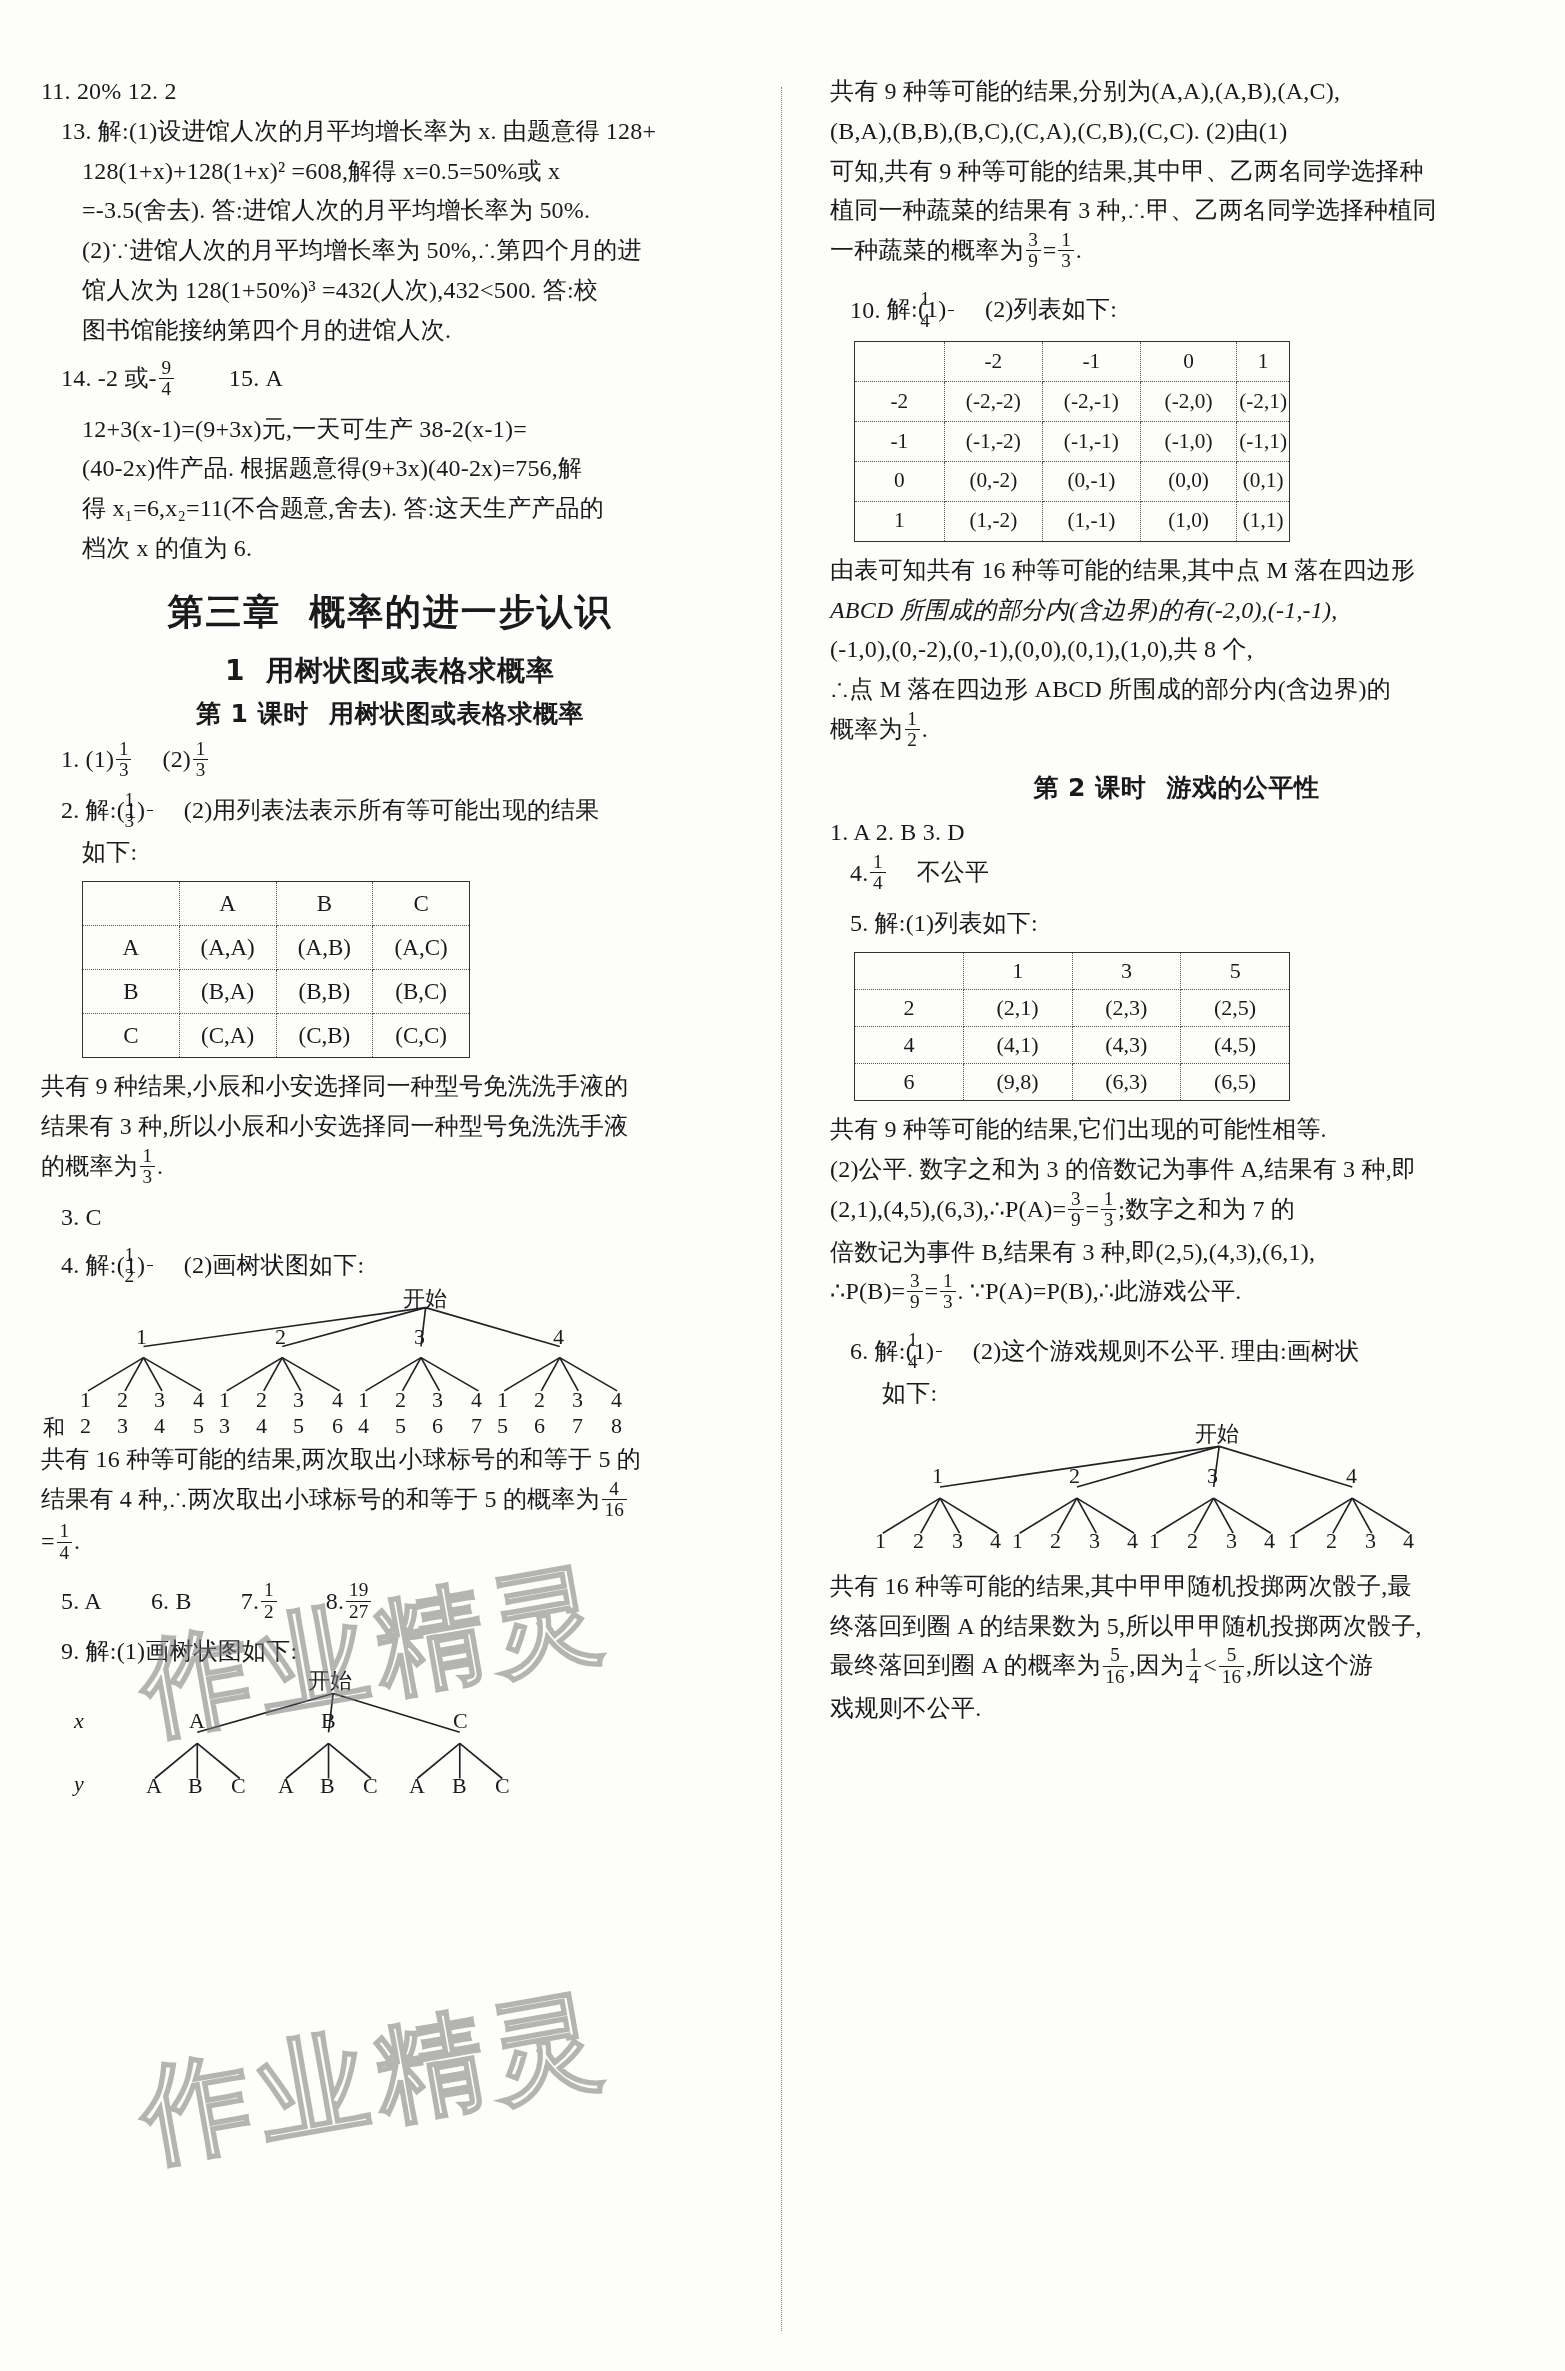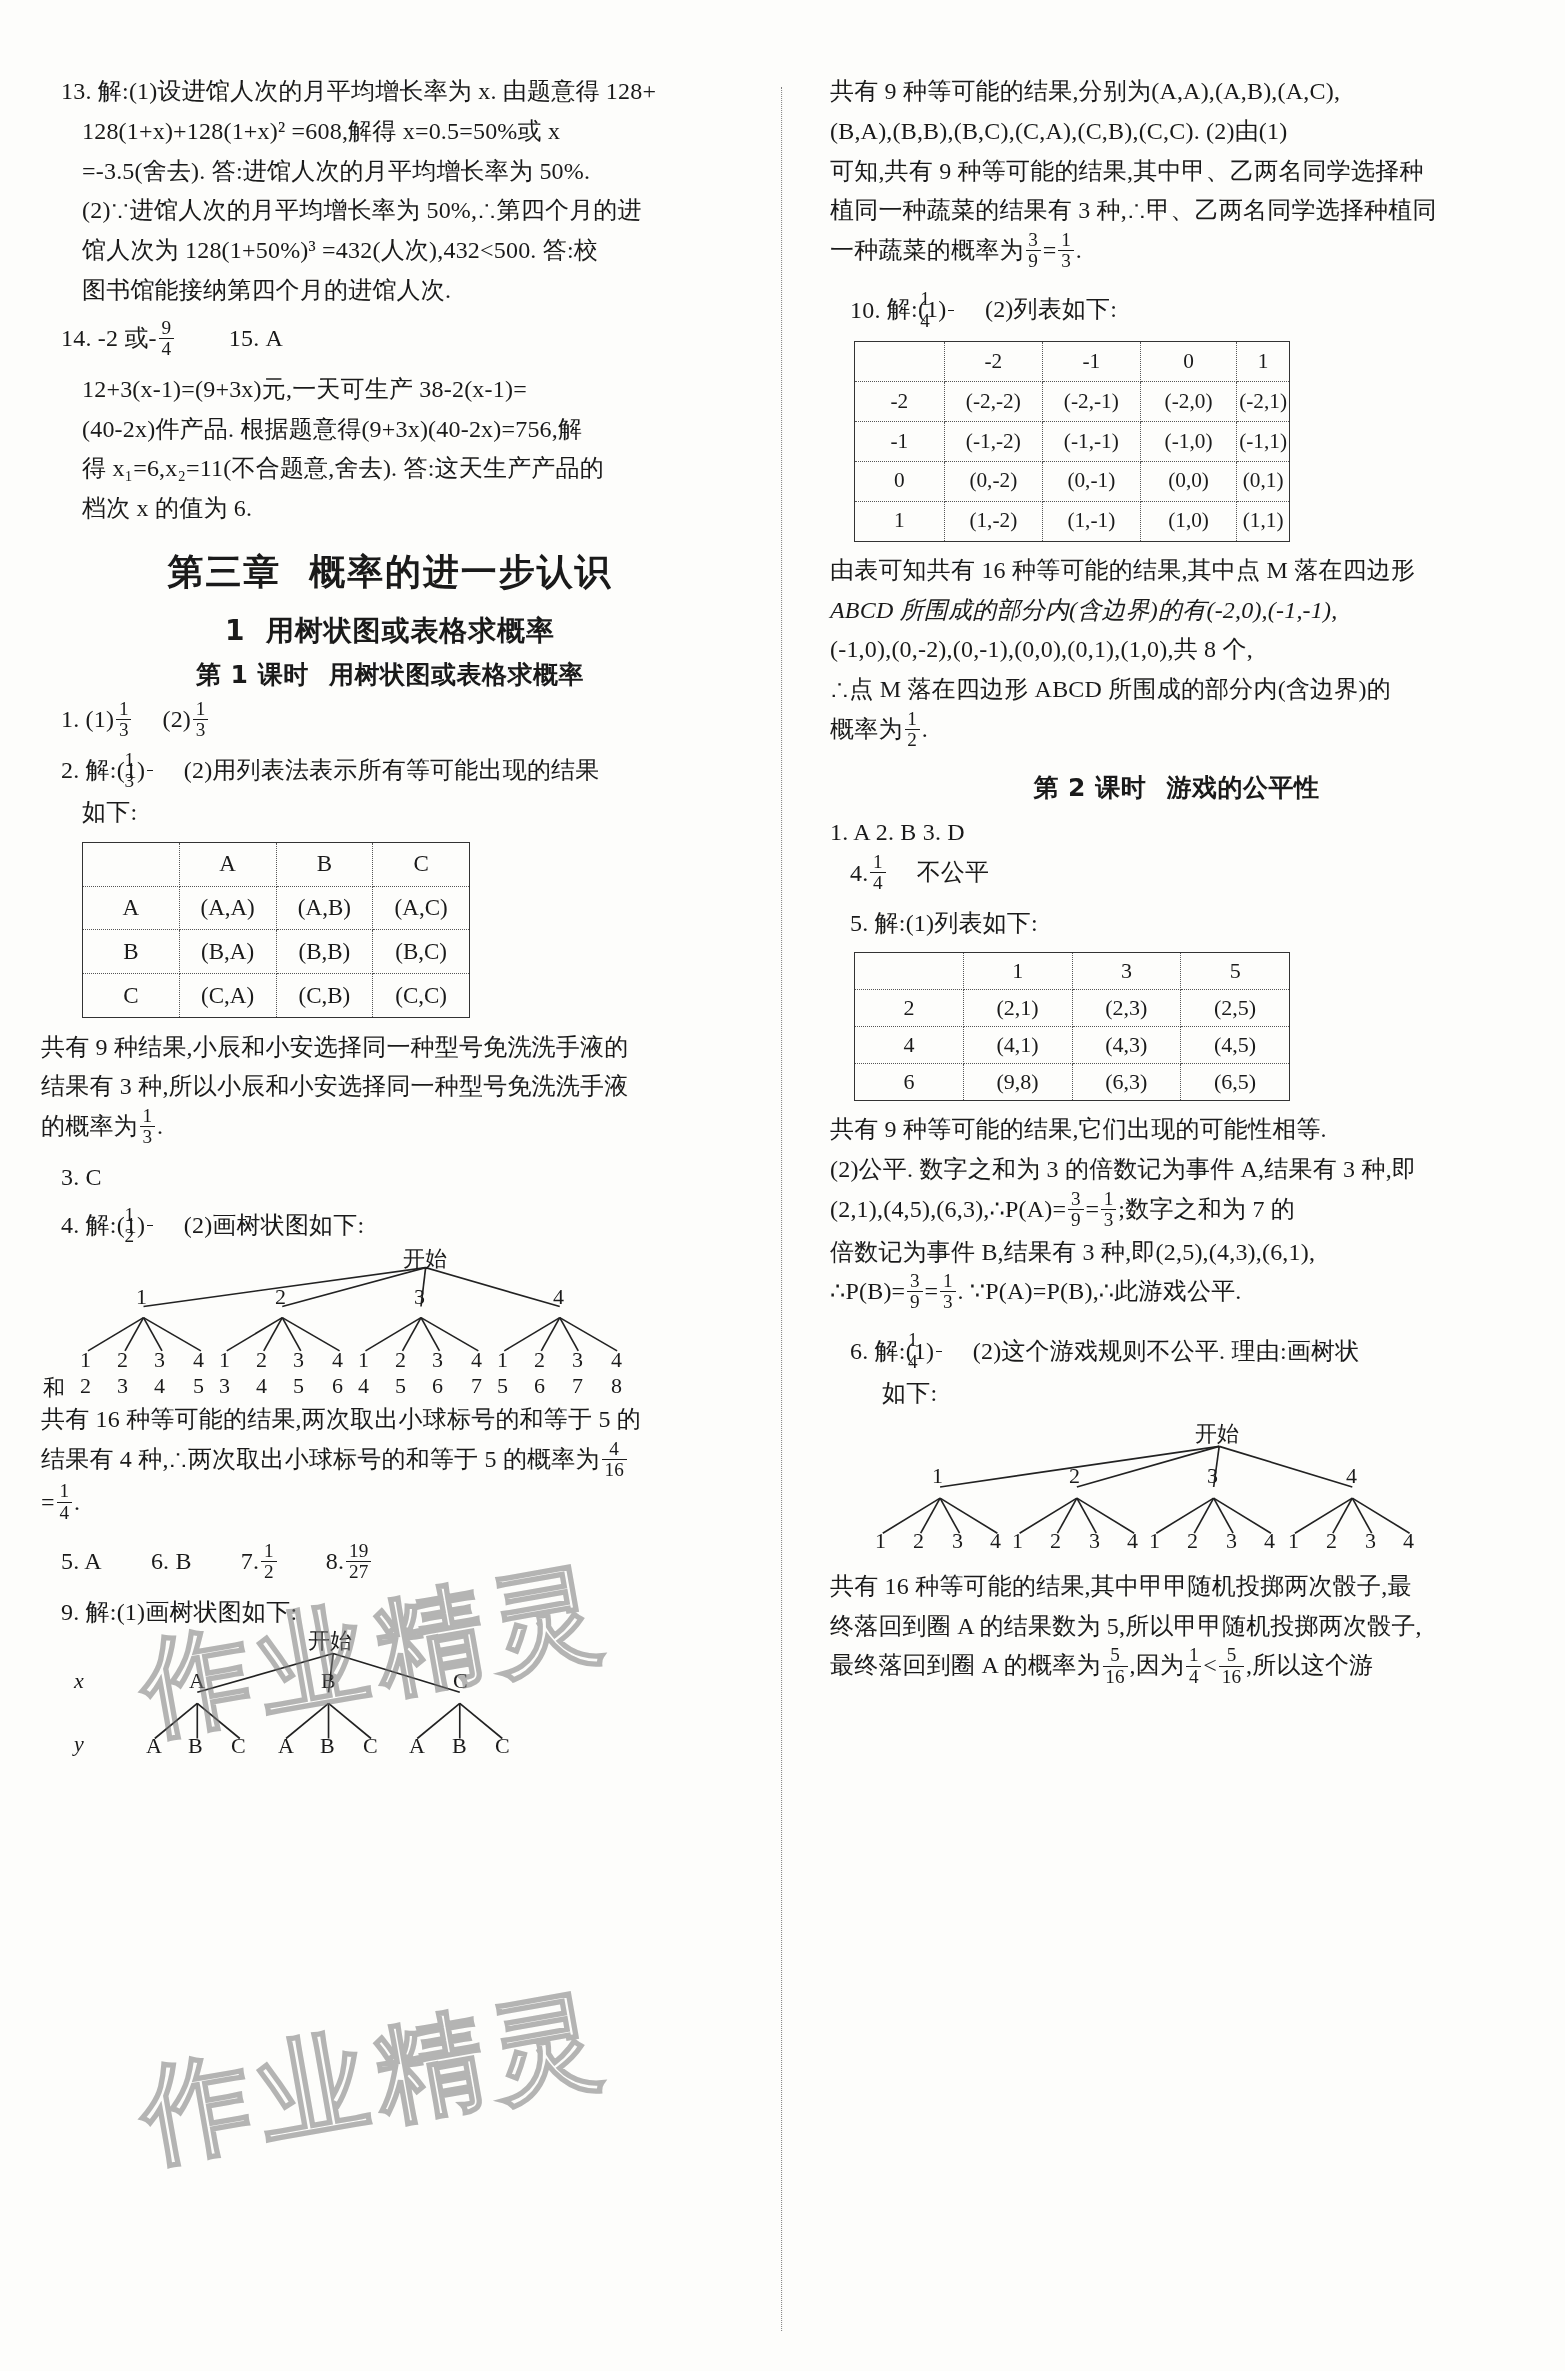--- a/index.html
+++ b/index.html
@@ -164,20 +164,21 @@
 </style>
 </head>
 <body>
 
 <div id="page">
   <div id="columns">
     <div id="divider"></div>
 
     <div class="col col-left">
 
+      <div class="line para">11. 20%    12. 2</div>
 
       <div class="line para hang">
         <span class="num">13.</span>
         <span>解:(1)设进馆人次的月平均增长率为 x. 由题意得 128+</span>
       </div>
       <div class="line para" style="padding-left:41px">128(1+x)+128(1+x)² =608,解得 x=0.5=50%或 x</div>
       <div class="line para" style="padding-left:41px">=-3.5(舍去). 答:进馆人次的月平均增长率为 50%.</div>
       <div class="line para" style="padding-left:41px">(2)∵进馆人次的月平均增长率为 50%,∴第四个月的进</div>
       <div class="line para" style="padding-left:41px">馆人次为 128(1+50%)³ =432(人次),432&lt;500. 答:校</div>
       <div class="line para" style="padding-left:41px">图书馆能接纳第四个月的进馆人次.</div>
@@ -594,20 +595,21 @@
         <span class="tree-lbl" style="left:496px; top:102px">2</span>
         <span class="tree-lbl" style="left:535px; top:102px">3</span>
         <span class="tree-lbl" style="left:573px; top:102px">4</span>
       </div>
 
       <div class="line para">共有 16 种等可能的结果,其中甲甲随机投掷两次骰子,最</div>
       <div class="line para">终落回到圈 A 的结果数为 5,所以甲甲随机投掷两次骰子,</div>
       <div class="line para">
         <span>最终落回到圈 A 的概率为</span><span class="frac"><span class="n">5</span><span class="d">16</span></span><span>,因为</span><span class="frac"><span class="n">1</span><span class="d">4</span></span><span>&lt;</span><span class="frac"><span class="n">5</span><span class="d">16</span></span><span>,所以这个游</span>
       </div>
+      <div class="line para">戏规则不公平.</div>
 
     </div>
   </div>
 
   <div class="wm" id="wm1">作业精灵</div>
   <div class="wm" id="wm2">作业精灵</div>
 </div>
 
 
 </body></html>

